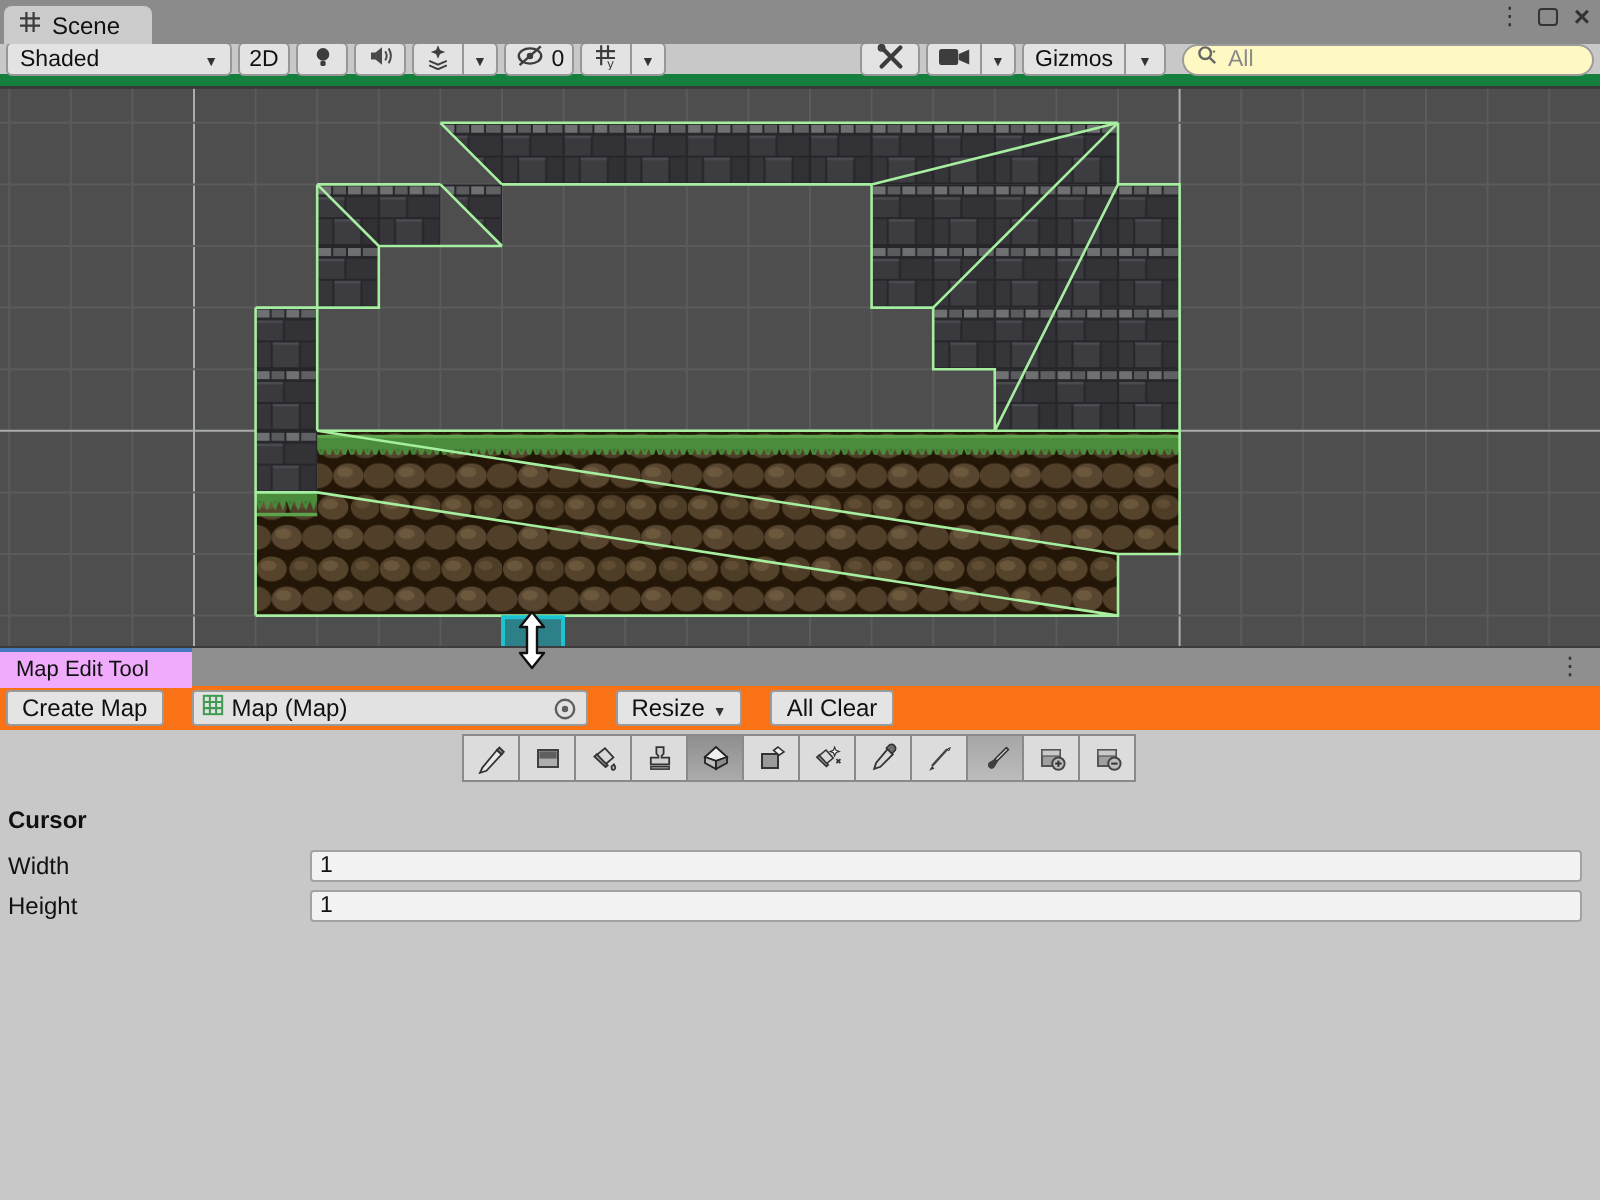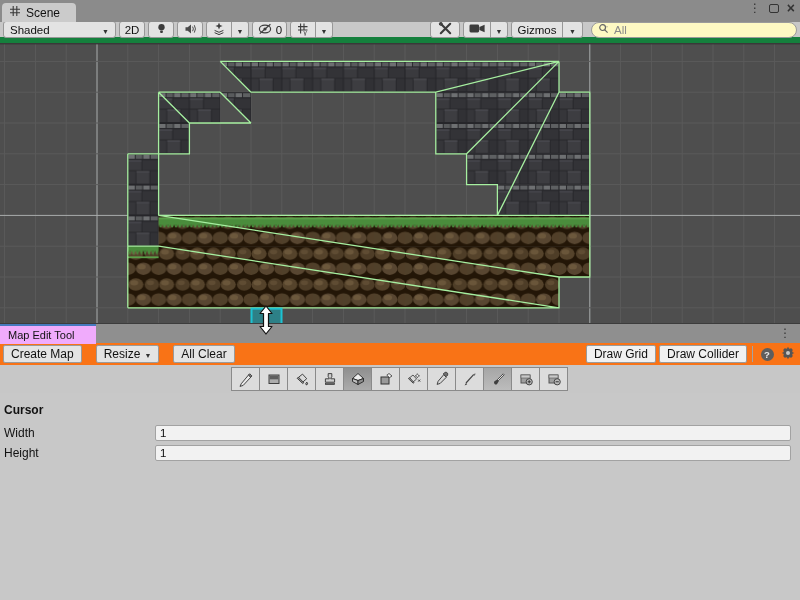--- a/index.html
+++ b/index.html
@@ -310,46 +310,42 @@
   <div class="ptab">
     <span>Map Edit Tool</span>
   </div>
   <span class="dots3">⋮</span>
 </div>
 
 <div class="ptoolbar">
   <div class="pbtn">
     <span>Create Map</span>
   </div>
+  <div class="objfield">
+    <span>
+      <svg width="11" height="11" viewBox="0 0 12 12">
+          <rect x="1" y="1" width="10" height="10" fill="none" stroke="#3F9B52" stroke-width="1.1"></rect>
+          <path d="M1 4.3h10M1 7.7h10M4.3 1v10M7.7 1v10" stroke="#3F9B52" stroke-width="1.1"></path>
+        </svg>
+    </span>
+    <span>Map (Map)</span>
+    <span class="spacer"></span>
+    <span class="iconbtn" style="width:15px;height:15px">
+      <svg width="13" height="13" viewBox="0 0 13 13">
+          <circle cx="6.5" cy="6.5" r="4.6" fill="none" stroke="#5f5f5f" stroke-width="1.2"></circle>
+          <circle cx="6.5" cy="6.5" r="1.6" fill="#5f5f5f"></circle>
+        </svg>
+    </span>
+  </div>
   <div class="pbtn">
     <span>Resize</span>
     <span class="arr"></span>
   </div>
   <div class="pbtn">
     <span>All Clear</span>
-  </div>
-  <div style="margin-left:auto;display:flex;align-items:center;gap:3px">
-    <div class="pbtn on">
-      <span>Draw Grid</span>
-    </div>
-    <div class="pbtn on">
-      <span>Draw Collider</span>
-    </div>
-    <div class="vdiv"></div>
-    <span class="iconbtn">
-      <span class="helpc">?</span>
-    </span>
-    <span class="iconbtn">
-      <span>
-        <svg width="14" height="14" viewBox="0 0 14 14">
-            <path fill="#555" d="M7 0.8l1.1 2 2.2-.5 1.4 1.4-.5 2.2 2 1.1-2 1.1.5 2.2-1.4 1.4-2.2-.5-1.1 2-1.1-2-2.2.5-1.4-1.4.5-2.2-2-1.1 2-1.1-.5-2.2 1.4-1.4 2.2.5z"></path>
-            <circle cx="7" cy="7" r="2" fill="#C7C7C7"></circle>
-          </svg>
-      </span>
-    </span>
   </div>
 </div>
 
 <div class="picons">
   <span class="ibtn">
     <svg width="16" height="16" viewBox="0 0 16 16">
         <path d="M3.2 12.8L10.5 4l2.3 2.2-7.6 8.2-3.2 1z" fill="#E9E9E9" stroke="#333" stroke-width="0.9"></path>
         <path d="M10.5 4l2.3 2.2 1.1-1.3-2.2-2.1z" fill="#8a8a8a" stroke="#333" stroke-width="0.9"></path>
       </svg>
   </span>

